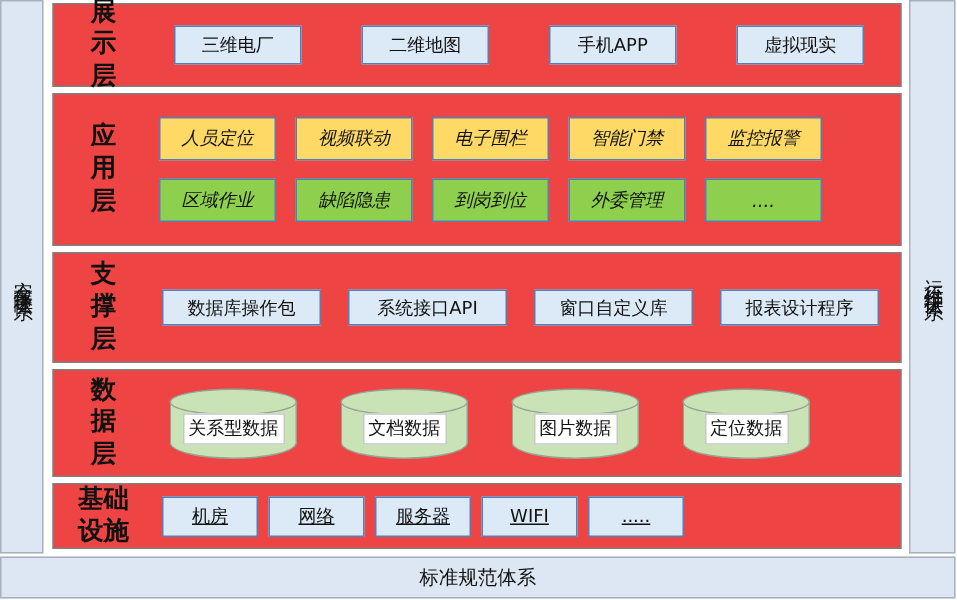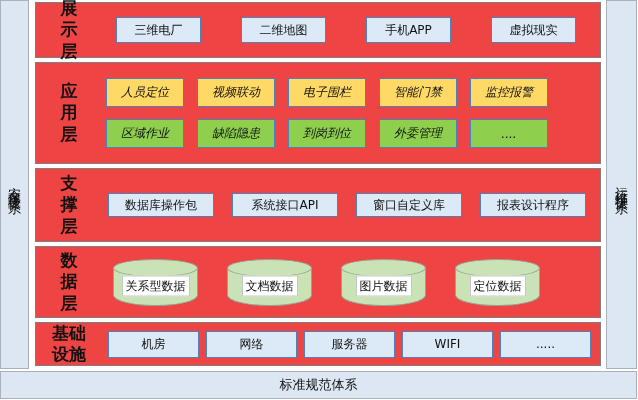--- a/index.html
+++ b/index.html
@@ -54,21 +54,21 @@
   .bx.green  { background:#8ed04e; }
   .l1 .row { padding-left:14px; gap:40px;text-align:right; }
   .l1 .bx { width:85px; height:26px; }
   .l2 .layer-content { gap:12px; }
   .l2 .row { padding-left:4px; gap:13px;font-style:italic; }
   .l2 .bx { width:78px; height:29px; }
   .l3 .layer-content { gap:15px; }
   .l3 .row { padding-left:6px; gap:18px; }
   .l3 .bx { width:106px; height:24px; }
   .l5 .row { padding-left:6px; gap:7px; }
-  .l5 .bx { width:91px; height:27px; }
+  .l5 .bx { width:64px; height:27px;text-decoration:underline; }
   
   .l4 .row { padding-left:11px; gap:29px; }
   .cylinder { position:relative; width:85px; height:47px; }
   .cylinder::before { 
     content:""; position:absolute; left:0; right:0; top:9px; bottom:0; z-index:0;
     box-sizing:border-box; background:#c9e2b6;
     border:1px solid #94a494; border-top:none;
     border-radius:0 0 42px 42px / 0 0 11px 11px;
   }
   .cylinder::after { 

